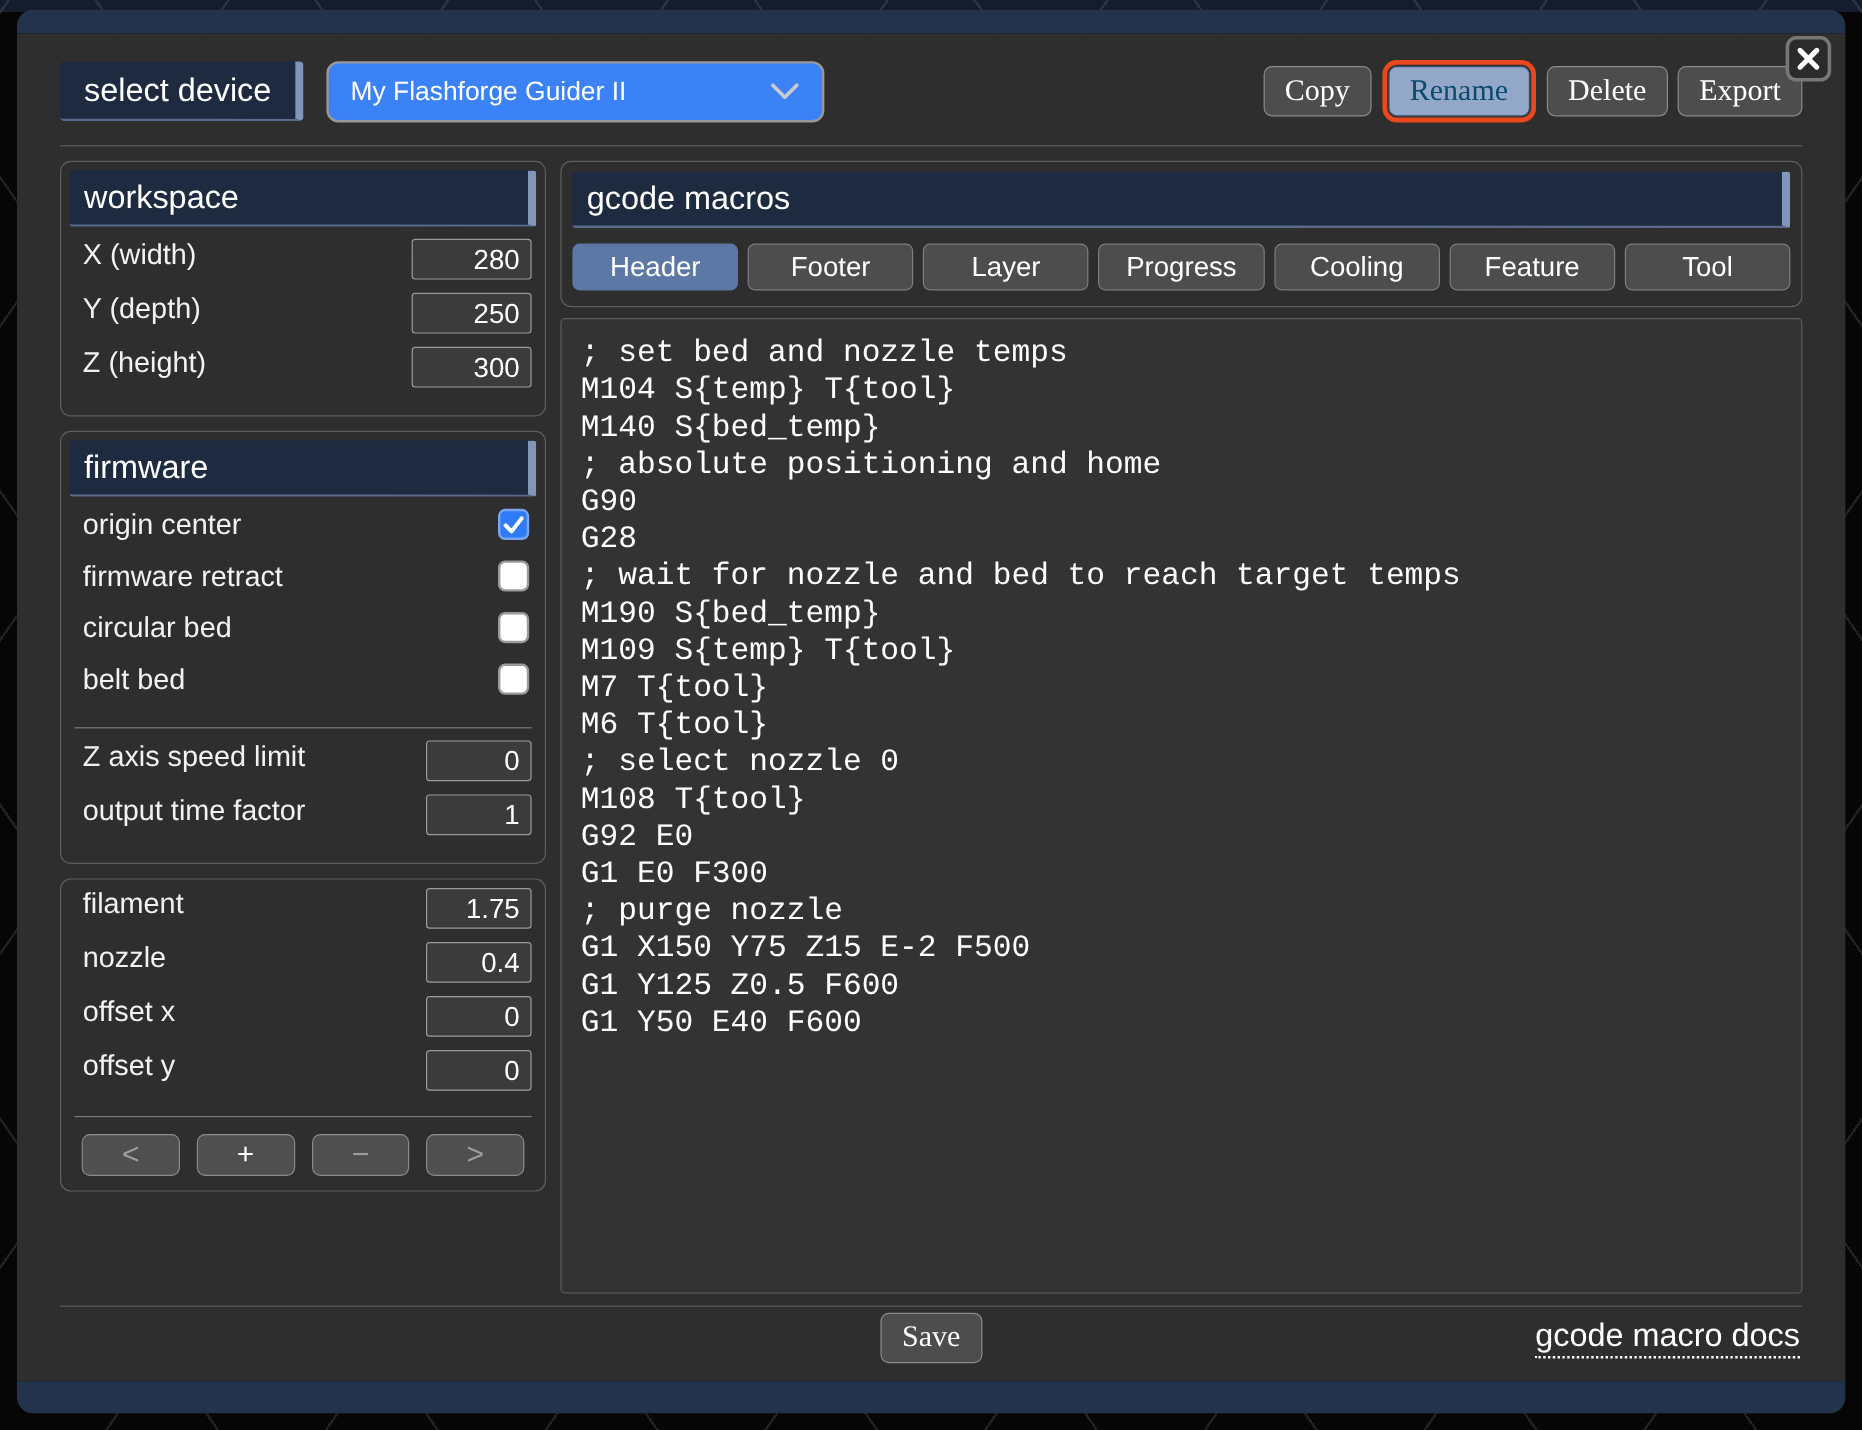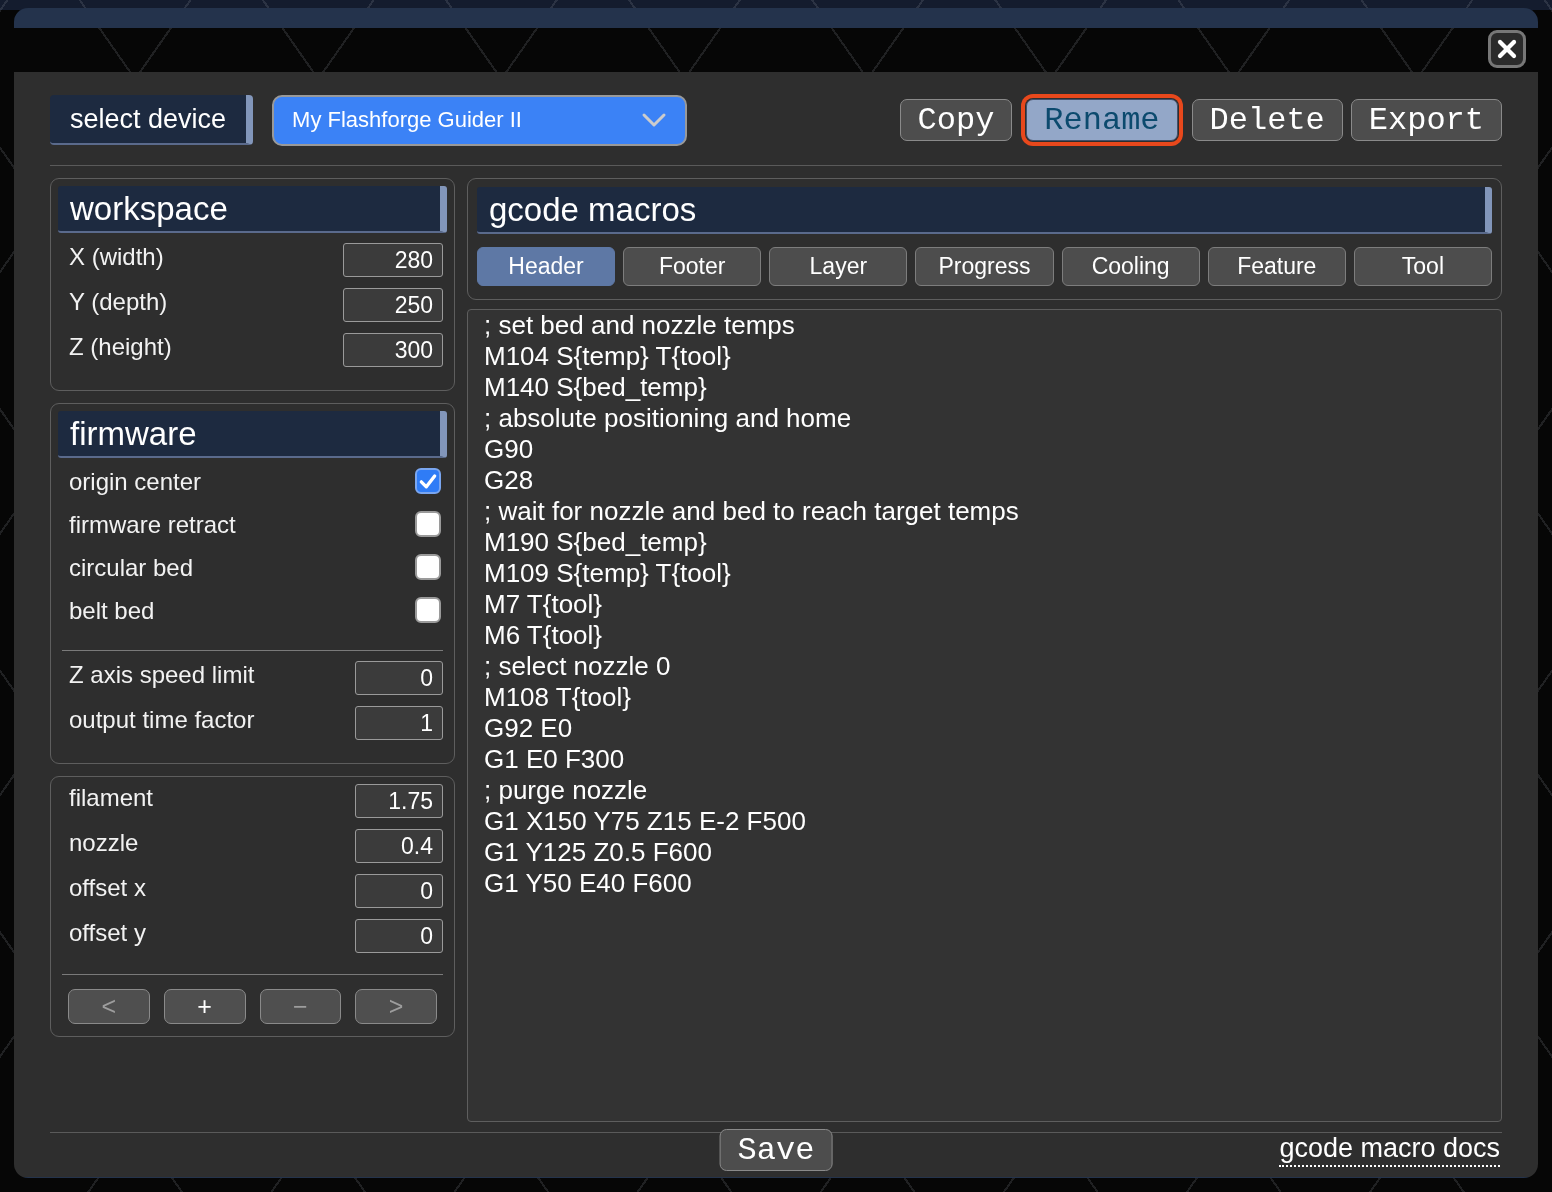--- a/index.html
+++ b/index.html
@@ -10,53 +10,53 @@
       repeating-linear-gradient(55deg,  transparent 0 148px, rgba(160,165,175,.17) 148px 150px),
       repeating-linear-gradient(-55deg, transparent 0 148px, rgba(160,165,175,.17) 148px 150px),
       linear-gradient(#141c2e,#141c2e) top/100% 10px no-repeat,
       #060606;
     color:#fff;
   }
   .dialog{ width:1524px; height:1170px; margin:8px auto 0; border-radius:14px;
     overflow:hidden; display:flex; flex-direction:column; position:relative; }
   .strip{ background:var(--strip-navy); flex:0 0 auto; }
   .strip.top{ height:20px; } .strip.bottom{ height:27px; }
-  .dialog-body{ flex:1; background:var(--dialog-bg); padding:22px 36px 10px; display:flex; flex-direction:column;margin-top:44px; }
+  .dialog-body{ flex:1; background:var(--dialog-bg); padding:22px 36px 10px; display:flex; flex-direction:column; }
 
   
   .top-row{ display:flex; align-items:center; height:52px; gap:8px; }
   .device-label{ background:var(--header-navy); border-right:7px solid var(--header-accent);
     border-bottom:2px solid var(--header-edge); border-radius:4px; height:50px;
     display:flex; align-items:center; padding:0 20px; font-size:27px; color:#fff; }
   .device-select{ margin-left:11px; width:415px; height:51px; background:#3b82f6;
     border:2px solid #999; border-radius:10px; display:flex; align-items:center;
     padding:0 18px; font-size:22px; cursor:pointer; }
   .device-select .sel-txt{ flex:1; }
   .spacer{ flex:1; }
   .btn{ background:var(--button-bg); border:1.5px solid var(--button-border); color:#fff;
-    font-family:Liberation Mono, monospace; font-size:32px; height:42px; padding:0 17px; border-radius:7px; cursor:pointer; }
+    font-family:Liberation Serif, serif; font-size:25px; height:42px; padding:0 17px; border-radius:7px; cursor:pointer; }
   .btn.rename{ background:var(--rename-bg); color:#0c4a6e; border-color:#44506a;
     box-shadow:0 0 0 1px #2e2e2e, 0 0 0 5px var(--highlight-outline); margin:0 6px; }
   .close-btn{ position:absolute; top:22px; right:12px; width:38px; height:38px;
     background:#2b2b2b; border:3px solid #777; border-radius:9px; cursor:pointer;
     display:flex; align-items:center; justify-content:center; }
 
   .hdivider{ height:1px; background:#5a5a5a; flex:0 0 auto; }
   .hdivider.top-div{ margin:19px 0 12px; }
   .hdivider.footer-div{ margin-top:10px; }
 
   
   .columns{ display:flex; gap:12px; height:944px; flex:0 0 auto; }
   .left-col{ width:405px; flex:0 0 auto; display:flex; flex-direction:column; gap:12px; }
   .right-col{ flex:1; display:flex; flex-direction:column; }
 
   .group{ border:1px solid var(--group-border); border-radius:9px; padding:7px 7px 12px; }
   .group-header{ height:47px; background:var(--header-navy); border-right:7px solid var(--header-accent);
     border-bottom:2px solid var(--header-edge); border-radius:3px; display:flex; align-items:center;
-    padding:0 12px; font-size:33px; color:#fff; margin-bottom:10px; }
+    padding:0 12px; font-size:27px; color:#fff; margin-bottom:10px; }
   .group-header.split{ justify-content:space-between; padding-right:16px; }
 
   .row{ display:flex; justify-content:space-between;
     padding:0 4px 0 11px; height:45px; }
   .row.crow{ height:43px; }
   .flabel{ font-size:24px; color:#f2f2f2; }
   .fin{ background:var(--input-bg); border:1.5px solid var(--input-border); border-radius:3px;
     color:#fff; font-family:inherit; font-size:23px; text-align:right; height:34px; padding:0 9px; }
   .fin.w100{ width:100px; } .fin.w88{ width:88px; }
 
@@ -73,21 +73,21 @@
   .navbtn[data-enabled="false"]{ color:#9d9d9d; }
 
   
   .gcode-group{ padding:8px 9px 13px; }
   .gcode-group .group-header{ margin-bottom:13px; }
   .tabs{ display:flex; gap:8px; }
   .tab{ flex:1; height:39px; background:var(--button-bg); border:1.5px solid #7d7d7d;
     border-radius:6px; color:#fff; font-family:inherit; font-size:23px; cursor:pointer; }
   .tab[data-active="true"]{ background:var(--tab-active); border-color:var(--tab-active); }
   .code-area{ margin-top:9px; flex:1; background:var(--code-bg); border:1px solid var(--group-border);
-    border-radius:4px; padding:0 16px; font-family:Liberation Sans, sans-serif;
+    border-radius:4px; padding:13px 16px; font-family:Liberation Mono, monospace;
     font-size:26px; line-height:31px; white-space:pre; overflow:hidden; color:#fff; cursor:text; }
 
   
   .footer-row{ flex:1; display:flex; align-items:center; position:relative; padding:0 2px; }
   .save-btn{ position:absolute; left:50%; transform:translateX(-50%); }
   .docs-link{ margin-left:auto; font-size:27px; color:#fff; text-decoration:none;
     border-bottom:2px dotted #fff; padding-bottom:1px; cursor:pointer; }
 </style>
 </head>
 <body>

